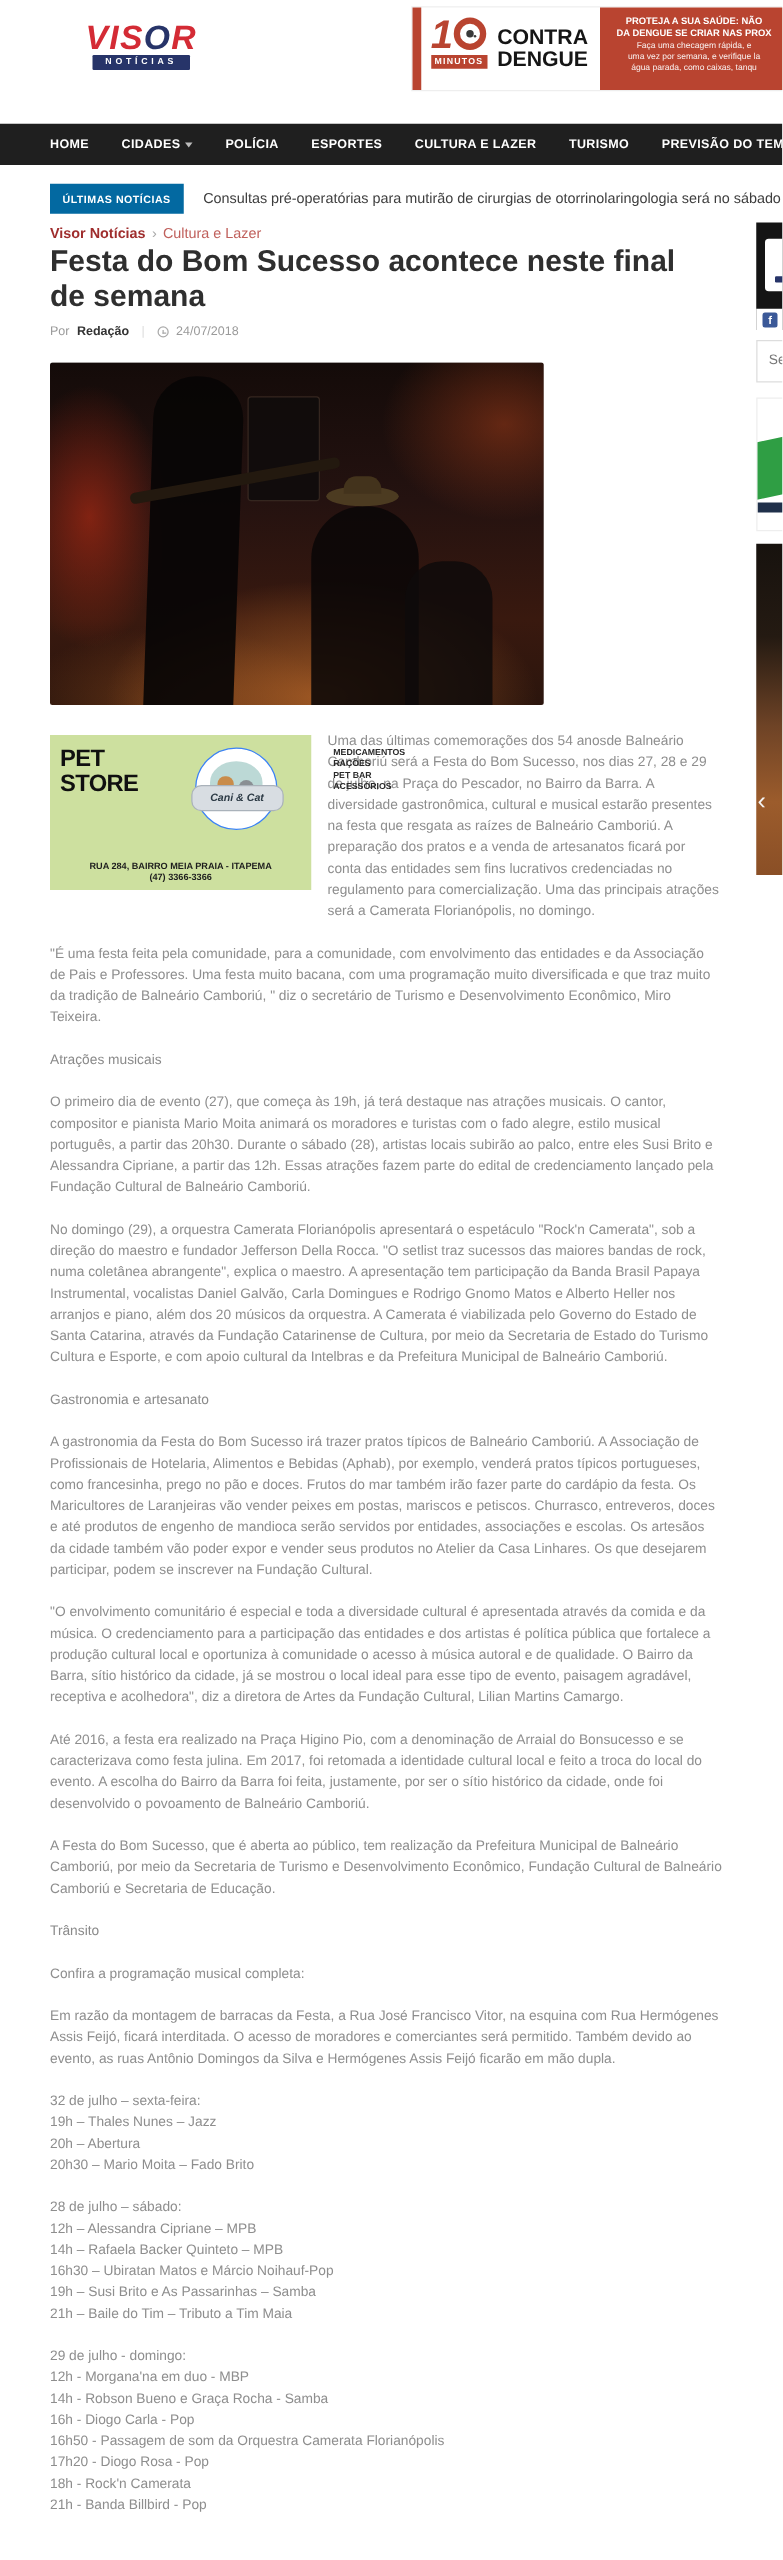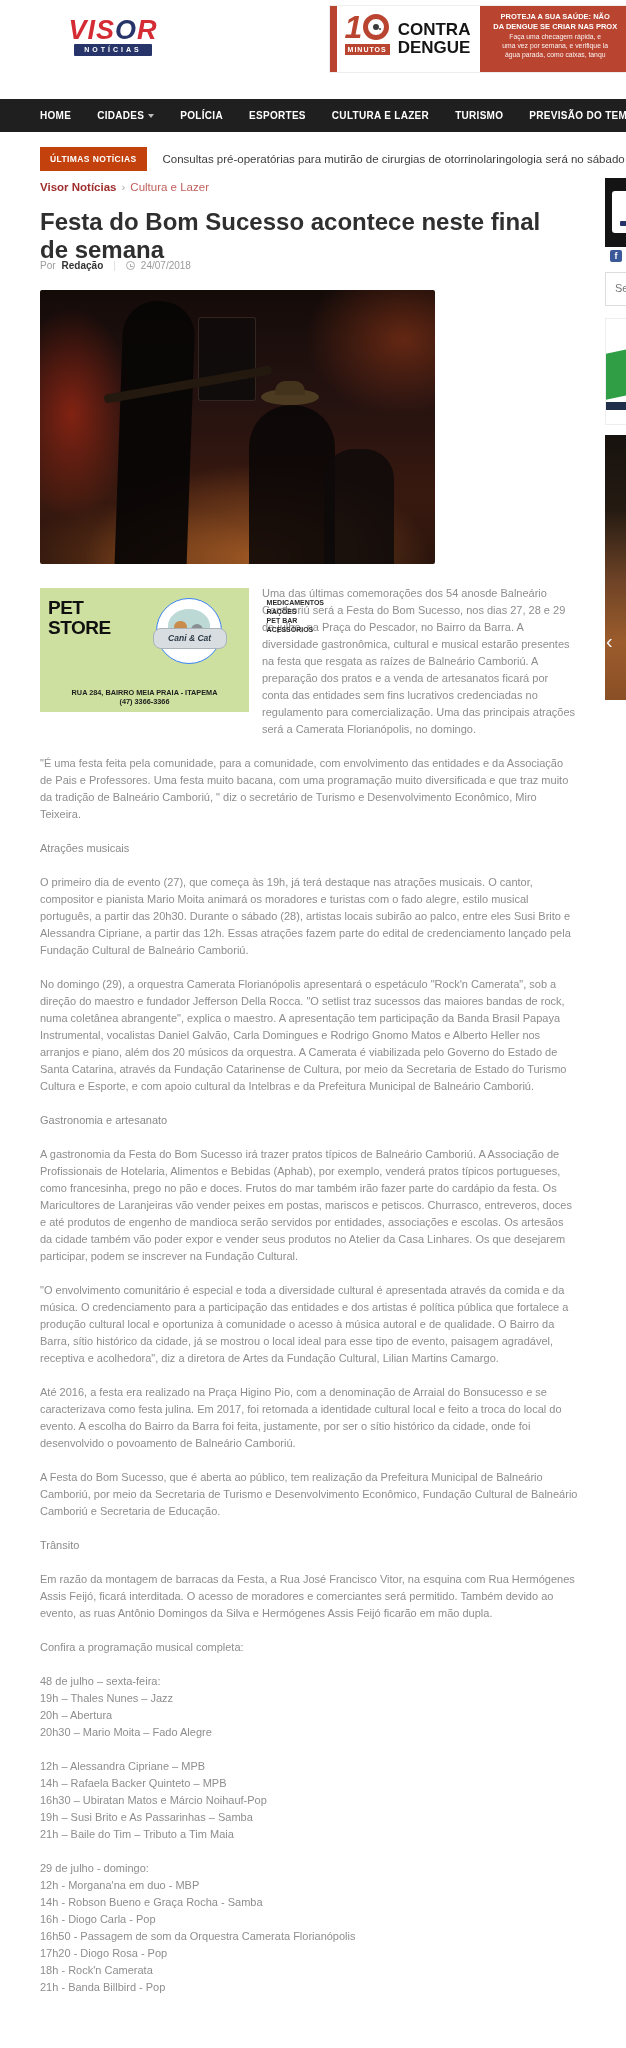--- a/index.html
+++ b/index.html
@@ -26,30 +26,30 @@
   .dg-warn-b { font-size:7.5px; font-weight:700; line-height:10px; white-space:nowrap; }
   .dg-warn-l { font-size:6.8px; line-height:9px; color:rgba(255,255,255,.93); white-space:nowrap; }
 
   
   .nav { position:absolute; left:0; top:99px; width:626px; height:33px; background:#1f1f1f; display:flex; align-items:center; padding-left:40px; gap:26px; }
   .nav-item { color:#fff; font-size:10px; font-weight:700; letter-spacing:.3px; white-space:nowrap; cursor:pointer; display:flex; align-items:center; gap:4px; }
   .caret { width:0; height:0; border-left:3.5px solid transparent; border-right:3.5px solid transparent; border-top:4px solid #bbb; display:inline-block; }
 
   
   .breaking { position:absolute; left:40px; top:145px; width:586px; height:27px; display:flex; align-items:center; overflow:hidden; }
-  .breaking-badge { background:#c2410c; color:#fff; font-size:8.5px; font-weight:700; letter-spacing:.4px; padding:7px 10px; white-space:nowrap; }
+  .breaking-badge { background:#0369a1; color:#fff; font-size:8.5px; font-weight:700; letter-spacing:.4px; padding:7px 10px; white-space:nowrap; }
   .breaking-text { margin-left:16px; color:#3d3d3d; font-size:11.5px; white-space:nowrap; cursor:pointer; }
 
   
   .crumb { position:absolute; left:40px; top:181px; font-size:11.5px; }
   .crumb-site { color:#9f2d2d; font-weight:700; cursor:pointer; }
   .crumb-sep { color:#aaa; margin:0 5px; }
   .crumb-cat { color:#c0605c; cursor:pointer; }
 
-  .title { position:absolute; left:40px; top:208px; width:505px; font-size:24px; line-height:28px; font-weight:700; color:#2f2f2f; }
+  .title { position:absolute; left:40px; top:196px; width:505px; font-size:24px; line-height:28px; font-weight:700; color:#2f2f2f; }
 
   .byline { position:absolute; left:40px; top:260px; font-size:10px; color:#9a9a9a; display:flex; align-items:center; gap:6px; }
   .byline .author { color:#333; font-weight:700; cursor:pointer; }
   .byline .sep { color:#ddd; margin:0 4px; }
   .clock { width:9px; height:9px; border:1px solid #aaa; border-radius:50%; position:relative; display:inline-block; }
   .clock::after { content:""; position:absolute; left:3.5px; top:1.5px; width:1px; height:3px; background:#aaa; }
   .clock::before { content:""; position:absolute; left:3.5px; top:4px; width:3px; height:1px; background:#aaa; }
 
   
   .hero { position:absolute; left:40px; top:290px; width:395px; height:274px; border-radius:2px; overflow:hidden;
@@ -210,34 +210,35 @@
     <p>"É uma festa feita pela comunidade, para a comunidade, com envolvimento das entidades e da Associação de Pais e Professores. Uma festa muito bacana, com uma programação muito diversificada e que traz muito da tradição de Balneário Camboriú, " diz o secretário de Turismo e Desenvolvimento Econômico, Miro Teixeira.</p>
     <p class="h">Atrações musicais</p>
     <p>O primeiro dia de evento (27), que começa às 19h, já terá destaque nas atrações musicais. O cantor, compositor e pianista Mario Moita animará os moradores e turistas com o fado alegre, estilo musical português, a partir das 20h30. Durante o sábado (28), artistas locais subirão ao palco, entre eles Susi Brito e Alessandra Cipriane, a partir das 12h. Essas atrações fazem parte do edital de credenciamento lançado pela Fundação Cultural de Balneário Camboriú.</p>
     <p>No domingo (29), a orquestra Camerata Florianópolis apresentará o espetáculo "Rock'n Camerata", sob a direção do maestro e fundador Jefferson Della Rocca. "O setlist traz sucessos das maiores bandas de rock, numa coletânea abrangente", explica o maestro. A apresentação tem participação da Banda Brasil Papaya Instrumental, vocalistas Daniel Galvão, Carla Domingues e Rodrigo Gnomo Matos e Alberto Heller nos arranjos e piano, além dos 20 músicos da orquestra. A Camerata é viabilizada pelo Governo do Estado de Santa Catarina, através da Fundação Catarinense de Cultura, por meio da Secretaria de Estado do Turismo Cultura e Esporte, e com apoio cultural da Intelbras e da Prefeitura Municipal de Balneário Camboriú.</p>
     <p class="h hx">Gastronomia e artesanato</p>
     <p>A gastronomia da Festa do Bom Sucesso irá trazer pratos típicos de Balneário Camboriú. A Associação de Profissionais de Hotelaria, Alimentos e Bebidas (Aphab), por exemplo, venderá pratos típicos portugueses, como francesinha, prego no pão e doces. Frutos do mar também irão fazer parte do cardápio da festa. Os Maricultores de Laranjeiras vão vender peixes em postas, mariscos e petiscos. Churrasco, entreveros, doces e até produtos de engenho de mandioca serão servidos por entidades, associações e escolas. Os artesãos da cidade também vão poder expor e vender seus produtos no Atelier da Casa Linhares. Os que desejarem participar, podem se inscrever na Fundação Cultural.</p>
     <p>"O envolvimento comunitário é especial e toda a diversidade cultural é apresentada através da comida e da música. O credenciamento para a participação das entidades e dos artistas é política pública que fortalece a produção cultural local e oportuniza à comunidade o acesso à música autoral e de qualidade. O Bairro da Barra, sítio histórico da cidade, já se mostrou o local ideal para esse tipo de evento, paisagem agradável, receptiva e acolhedora", diz a diretora de Artes da Fundação Cultural, Lilian Martins Camargo.</p>
     <p>Até 2016, a festa era realizado na Praça Higino Pio, com a denominação de Arraial do Bonsucesso e se caracterizava como festa julina. Em 2017, foi retomada a identidade cultural local e feito a troca do local do evento. A escolha do Bairro da Barra foi feita, justamente, por ser o sítio histórico da cidade, onde foi desenvolvido o povoamento de Balneário Camboriú.</p>
     <p>A Festa do Bom Sucesso, que é aberta ao público, tem realização da Prefeitura Municipal de Balneário Camboriú, por meio da Secretaria de Turismo e Desenvolvimento Econômico, Fundação Cultural de Balneário Camboriú e Secretaria de Educação.</p>
     <p class="h">Trânsito</p>
+    <p>Confira a programação musical completa:</p>
     <p>Em razão da montagem de barracas da Festa, a Rua José Francisco Vitor, na esquina com Rua Hermógenes Assis Feijó, ficará interditada. O acesso de moradores e comerciantes será permitido. Também devido ao evento, as ruas Antônio Domingos da Silva e Hermógenes Assis Feijó ficarão em mão dupla.</p>
-    <p>Confira a programação musical completa:</p>
 
     <div class="day">
-      <p class="day-h">48 de julho – sexta-feira:</p>
+      <p class="day-h">32 de julho – sexta-feira:</p>
       <div>
 
       <p class="day-item">19h – Thales Nunes – Jazz</p>
           <p class="day-item">20h – Abertura</p>
-          <p class="day-item">20h30 – Mario Moita – Fado Alegre</p>
+          <p class="day-item">20h30 – Mario Moita – Fado Brito</p>
         </div>
     </div>
 
     <div class="day">
+      <p class="day-h">28 de julho – sábado:</p>
       <div>
 
       <p class="day-item">12h – Alessandra Cipriane – MPB</p>
           <p class="day-item">14h – Rafaela Backer Quinteto – MPB</p>
           <p class="day-item">16h30 – Ubiratan Matos e Márcio Noihauf-Pop</p>
           <p class="day-item">19h – Susi Brito e As Passarinhas – Samba</p>
           <p class="day-item">21h – Baile do Tim – Tributo a Tim Maia</p>
         </div>
     </div>
 

